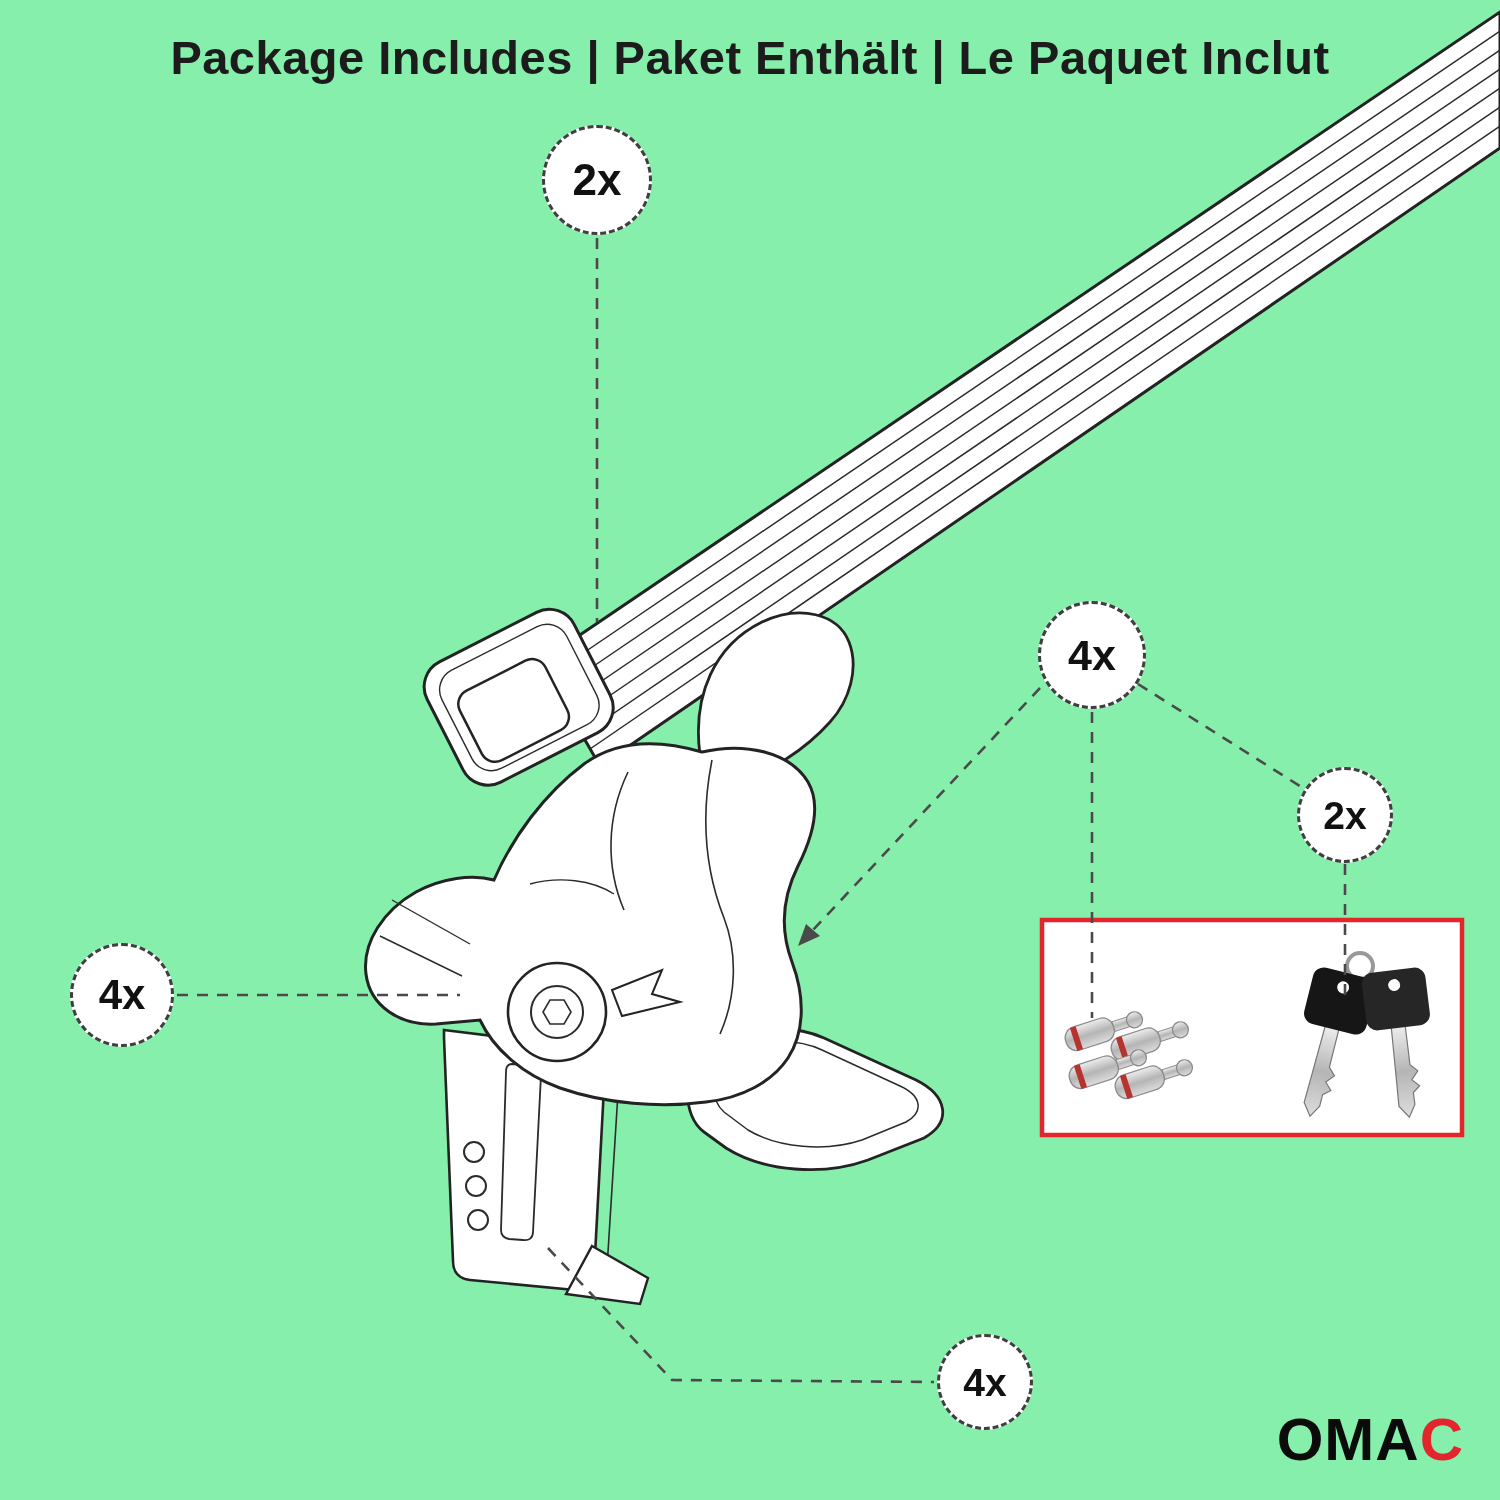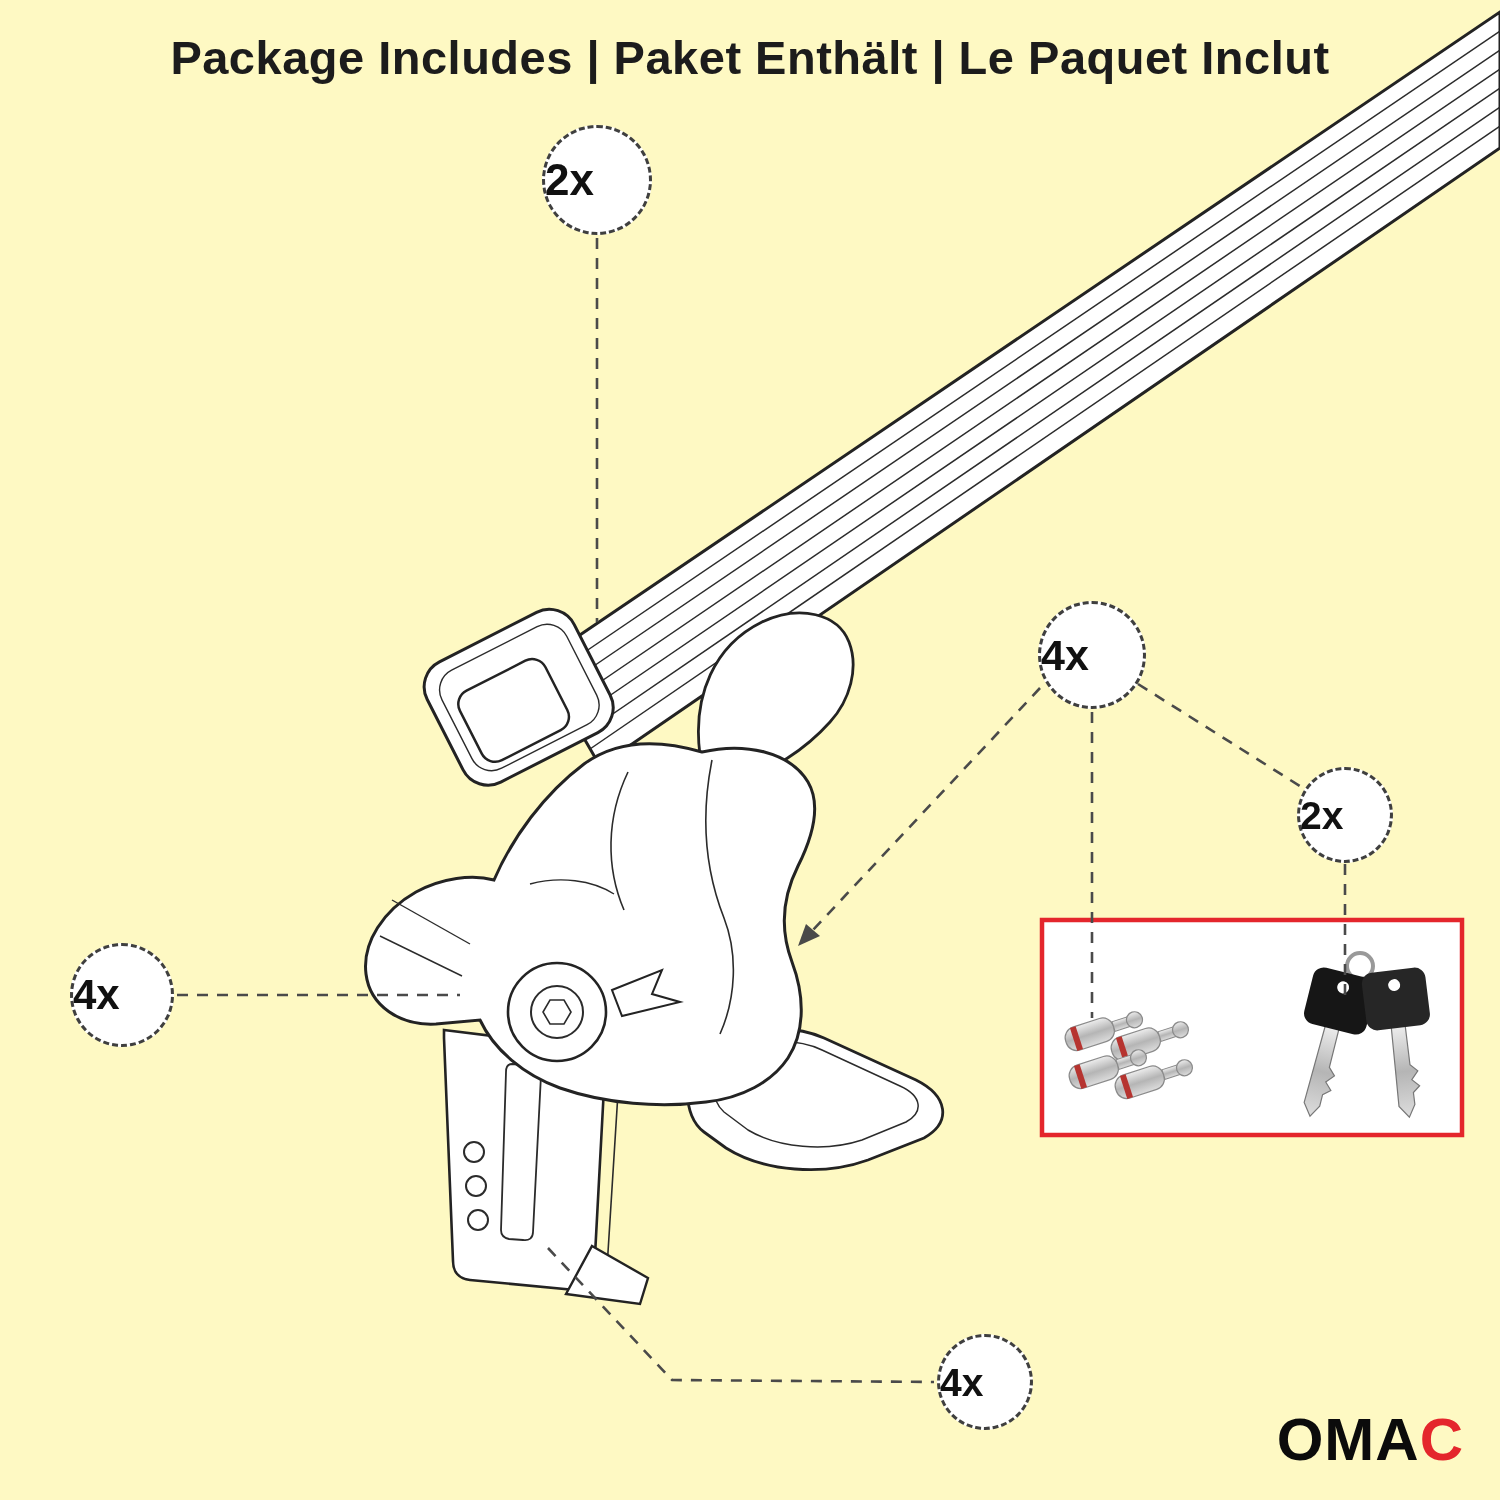--- a/index.html
+++ b/index.html
@@ -1,27 +1,27 @@
 <!DOCTYPE html>
 <html><head>
 <meta charset="utf-8">
 <style>
   html,body{margin:0;padding:0;background:#ffffff;}
   .page{
-    position:relative;width:1500px;height:1500px;background:#fef9c3;overflow:hidden;
+    position:relative;width:1500px;height:1500px;background:#86efac;overflow:hidden;
     font-family:"Liberation Sans",sans-serif;
   }
   .title{
     position:absolute;top:30px;left:0;width:100%;text-align:center;
     font-size:47px;font-weight:700;color:#1c1c1c;letter-spacing:0.5px;margin:0;
   }
   .art{position:absolute;left:0;top:0;width:1500px;height:1500px;}
   .callout{
     position:absolute;border:3px dashed #3f3f3f;border-radius:50%;background:#ffffff;
-    display:flex;align-items:center;
+    display:flex;align-items:center;justify-content:center;
     font-weight:700;color:#111111;box-sizing:border-box;z-index:5;
   }
   .callout span{line-height:1;}
   .logo{
     position:absolute;right:36px;bottom:26px;font-size:60px;font-weight:800;
     letter-spacing:1px;z-index:6;margin-left:36px;
   }
   .logo .logo-black{color:#0b0b0b;}
   .logo .logo-red{color:#E4262C;}
 </style>

